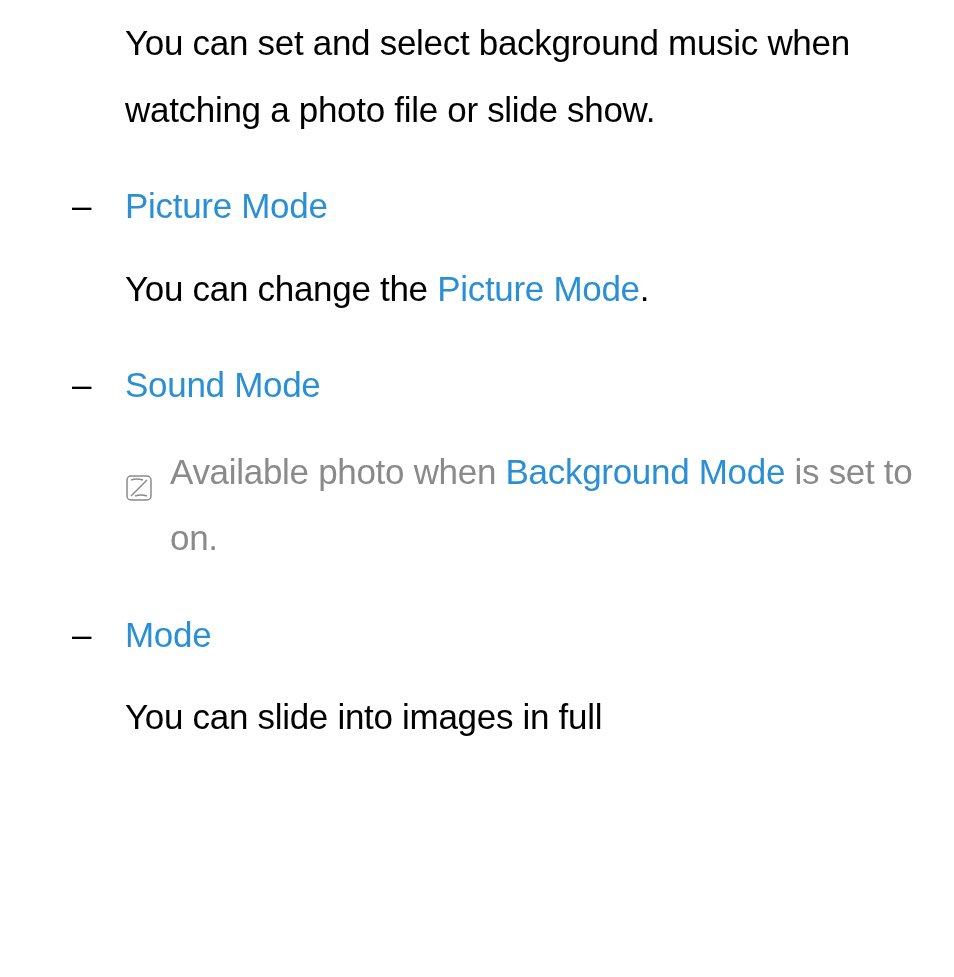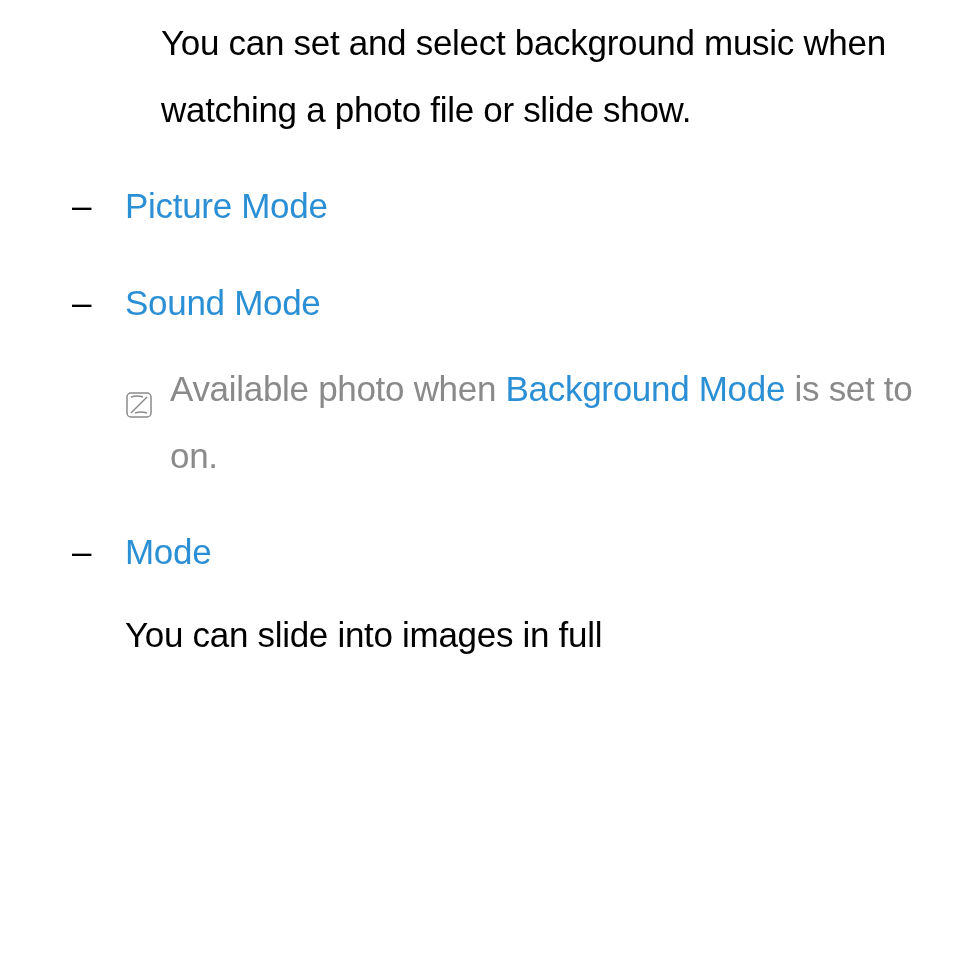--- a/index.html
+++ b/index.html
@@ -17,21 +17,20 @@
       color: #000000;
       padding-top: 10px;
     }
     .content {
       padding-left: 125px;
       padding-right: 30px;
     }
     .intro-text {
       margin-bottom: 30px;
       letter-spacing: -0.3px;
-      margin-left: 36px;
     }
     .list-item {
       position: relative;
       margin-bottom: 30px;
     }
     .bullet {
       position: absolute;
       left: -53px;
       top: 0;
       color: #000000;
@@ -69,20 +68,23 @@
   </style>
 </head>
 <body>
 
 <div class="content">
   <div class="intro-text">You can set and select background music when watching a photo file or slide show.</div>
 
   <div class="list-item">
     <span class="bullet">–</span>
     <div class="item-title">Picture Mode</div>
+    <div class="item-description">
+      <span>You can change the </span><span class="blue-text">Picture Mode</span><span>.</span>
+    </div>
   </div>
 
   <div class="list-item">
     <span class="bullet">–</span>
     <div class="item-title">Sound Mode</div>
     <div class="note-block">
       <span class="note-icon">
         <svg viewBox="0 0 28 28" xmlns="http://www.w3.org/2000/svg">
           <rect x="2" y="2" width="24" height="24" rx="4" ry="4" fill="none" stroke="#8a8a8a" stroke-width="1.5"></rect>
           <path d="M 6 22 L 22 6" stroke="#8a8a8a" stroke-width="1.5" fill="none"></path>

